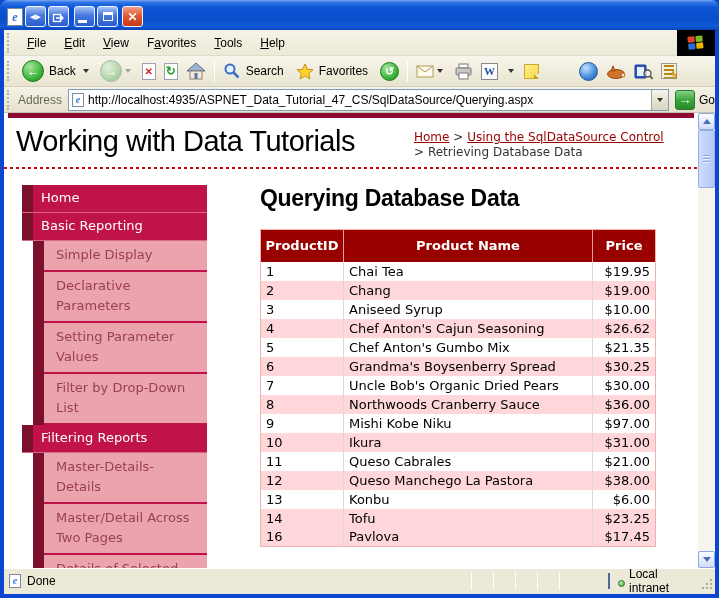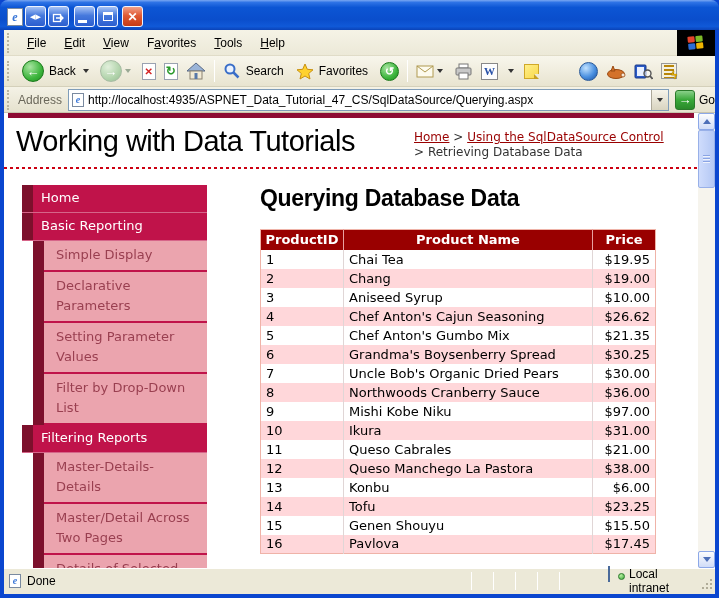--- a/index.html
+++ b/index.html
@@ -113,21 +113,21 @@
   .nav-item.main .nav-label{padding:5px 8px 6px 8px;line-height:16px;}
   .nav-item.main{border-bottom:1px solid rgba(255,255,255,0.35);}
   .nav-item.sub .nav-body{flex:1;background-color:#eba4ae;color:#993f50;
     background-image:radial-gradient(#dd8d99 15%,transparent 16%);background-size:4px 4px;
     padding:4px 8px 5px 12px;line-height:20px;border-bottom:2px solid #c0134a;}
   
   .main-col{margin-left:53px;}
   .page-heading{font-family:"Liberation Sans",sans-serif;font-size:23px;font-weight:bold;
     margin:0 0 17px 0;color:#000;letter-spacing:-0.3px;}
   table.grid{border-collapse:collapse;font-size:13px;border:1px solid #efb3a8;}
-  table.grid th{background:#990000;color:#fff;font-weight:bold;padding:2px 4px;height:20px;
+  table.grid th{background:#990000;color:#fff;font-weight:bold;padding:2px 4px;height:32px;
     text-align:center;}
   table.grid th + th{border-left:1px solid #e8a0a0;}
   table.grid td{padding:1px 5px;height:19px;}
   table.grid td:nth-child(1),table.grid td:nth-child(2){border-right:1px solid #e0d6d6;}
   table.grid tr.alt td{background-color:#ffd7da;
     background-image:radial-gradient(#f4bcc0 20%,transparent 21%);background-size:4px 4px;}
   td.c-price{text-align:right;}
   .col-id{width:83px;}.col-name{width:249px;}.col-price{width:63px;}
   
   .scrollbar{width:17px;background:#f6f4ed;display:flex;flex-direction:column;flex:none;}
@@ -142,21 +142,21 @@
     background:linear-gradient(90deg,#cfdcfc,#b4c8f4);position:relative;}
   .sc-thumb:after{content:"";position:absolute;left:4px;right:4px;top:24px;height:9px;
     background:repeating-linear-gradient(180deg,#8aa4e4 0 1px,#eef2fc 1px 2px,transparent 2px 3px);}
   .sc-track{flex:1;}
   
   .statusbar{height:24px;background:#ece9d8;border-top:1px solid #fff;display:flex;
     align-items:center;font-size:12px;padding:0 2px 0 5px;}
   .status-left{display:flex;align-items:center;flex:1;}
   .status-text{margin-left:6px;}
   .seg{width:1px;height:18px;background:#b8b4a0;border-right:1px solid #fff;margin-left:21px;flex:none;}
-  .zone{display:flex;width:128px;margin-left:4px;flex:none;padding-left:44px;}
+  .zone{display:flex;align-items:center;width:128px;margin-left:4px;flex:none;padding-left:44px;}
   .zone-label{margin-left:6px;}
   .monitor{width:15px;height:13px;position:relative;flex:none;}
   .monitor .scr{width:14px;height:10px;background:linear-gradient(135deg,#bcd4f2,#6a94d4);
     border:1px solid #4a6a9a;}
   .monitor .base{width:8px;height:2px;background:#8a9ab4;margin:0 auto;}
   .monitor .globe{position:absolute;right:-2px;bottom:0;width:7px;height:7px;border-radius:50%;
     background:radial-gradient(circle at 35% 30%,#b8f0a0,#3aa83a);border:1px solid #2a7a2a;}
   .grip-dots{width:13px;height:13px;margin-left:8px;align-self:flex-end;margin-bottom:2px;position:relative;flex:none;}
   .grip-dots:before{content:"";position:absolute;right:1px;bottom:1px;width:2px;height:2px;background:#b0ac98;
     box-shadow:-4px 0 #b0ac98,-8px 0 #b0ac98,0 -4px #b0ac98,-4px -4px #b0ac98,0 -8px #b0ac98;}
@@ -461,25 +461,20 @@
                   <tr>
                     <td class="c-id">13</td>
                     <td class="c-name">Konbu</td>
                     <td class="c-price">$6.00</td>
                   </tr>
                   <tr class="alt">
                     <td class="c-id">14</td>
                     <td class="c-name">Tofu</td>
                     <td class="c-price">$23.25</td>
                   </tr>
-                  <tr>
-                    <td class="c-id">15</td>
-                    <td class="c-name">Genen Shouyu</td>
-                    <td class="c-price">$15.50</td>
-                  </tr>
                   <tr class="alt">
                     <td class="c-id">16</td>
                     <td class="c-name">Pavlova</td>
                     <td class="c-price">$17.45</td>
                   </tr>
                 </tbody>
             </table>
           </div>
         </div>
       </div>

